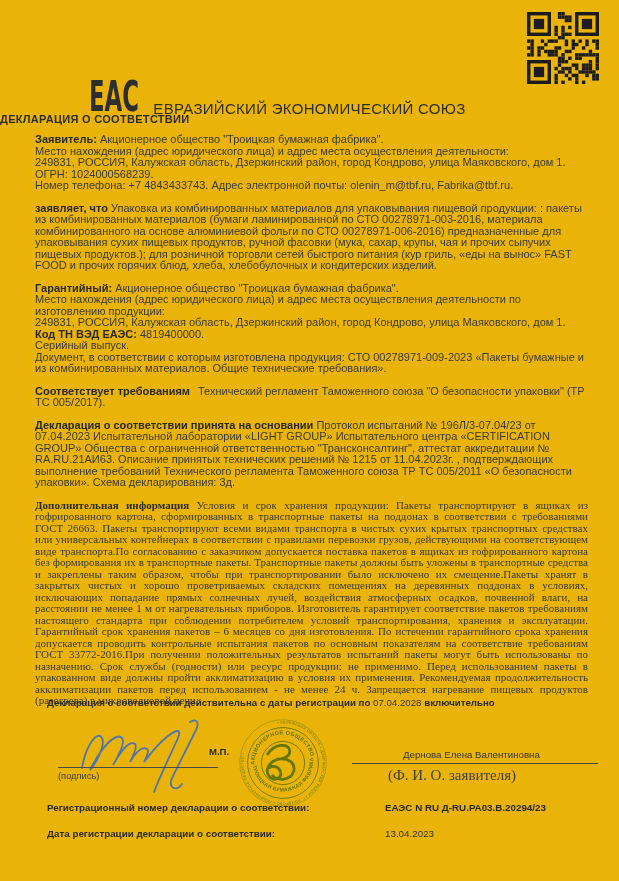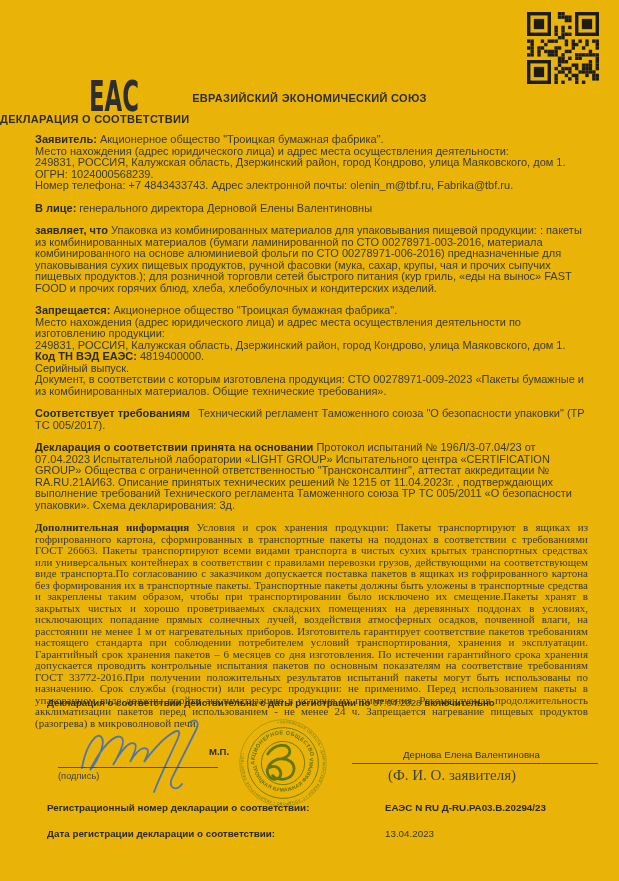--- a/index.html
+++ b/index.html
@@ -5,21 +5,21 @@
   html,body{margin:0;padding:0;background:#9a9a9a;}
   .page{
     position:relative;width:619px;height:881px;background:#eab308;
     font-family:"Liberation Sans",sans-serif;color:#3a3a3a;overflow:hidden;
     box-shadow:0 0 6px rgba(0,0,0,.4);
   }
   .page *{box-sizing:border-box;}
   b,.b{font-weight:bold;color:#292929;}
   
   .eac-logo{position:absolute;left:88px;top:76px;width:52px;height:40px;}
-  .union-title{position:absolute;left:0;right:0;top:92px;text-align:center;font-size:11px;font-weight:bold;letter-spacing:.3px;color:#2c2c2c;}
+  .union-title{position:absolute;left:0;right:0;top:100px;text-align:center;font-size:15px;font-weight:normal;letter-spacing:.3px;color:#2c2c2c;}
   .doc-title{position:absolute;left:0;right:0;top:113px;text-align:left;font-size:11px;font-weight:bold;letter-spacing:.3px;color:#2c2c2c;}
   .qr{position:absolute;left:527px;top:12px;width:72px;height:72px;}
   
   .body-col{position:absolute;left:35px;top:134px;width:553px;font-size:11px;line-height:11.5px;}
   .body-col p{margin:0 0 11px 0;}
   .gap-label{margin-right:8px;}
   .justify{text-align:justify;font-family:Liberation Serif, serif;}
   
   .validity{position:absolute;left:47px;top:697px;width:553px;font-size:9.7px;}
   .sig-svg{position:absolute;left:72px;top:716px;width:160px;height:82px;}
@@ -186,30 +186,27 @@
   <div class="body-col">
 
     <p>
       <b>Заявитель:</b><span> Акционерное общество "Троицкая бумажная фабрика".</span><br>
       <span>Место нахождения (адрес юридического лица) и адрес места осуществления деятельности:</span><br>
       <span>249831, РОССИЯ, Калужская область, Дзержинский район, город Кондрово, улица Маяковского, дом 1.</span><br>
       <span>ОГРН: 1024000568239.</span><br>
       <span>Номер телефона: +7 4843433743. Адрес электронной почты: olenin_m@tbf.ru, Fabrika@tbf.ru.</span>
     </p>
 
-    <p>
-      <b>В лице:</b><span> генерального директора Дерновой Елены Валентиновны</span>
-    </p>
 
     <p>
       <b>заявляет, что</b><span> Упаковка из комбинированных материалов для упаковывания пищевой продукции: : пакеты из комбинированных материалов (бумаги ламинированной по СТО 00278971-003-2016, материала комбинированного на основе алюминиевой фольги по СТО 00278971-006-2016) предназначенные для упаковывания сухих пищевых продуктов, ручной фасовки (мука, сахар, крупы, чая и прочих сыпучих пищевых продуктов.); для розничной торговли сетей быстрого питания (кур гриль, «еды на вынос» FAST FOOD и прочих горячих блюд,  хлеба, хлебобулочных и кондитерских изделий.</span>
     </p>
 
     <p>
-      <b>Запрещается:</b><span> Акционерное общество "Троицкая бумажная фабрика".</span><br>
+      <b>Гарантийный:</b><span> Акционерное общество "Троицкая бумажная фабрика".</span><br>
       <span>Место нахождения (адрес юридического лица) и адрес места осуществления деятельности по изготовлению продукции:</span><br>
       <span>249831, РОССИЯ, Калужская область, Дзержинский район, город Кондрово, улица Маяковского, дом 1.</span><br>
       <b>Код ТН ВЭД ЕАЭС:</b><span> 4819400000.</span><br>
       <span>Серийный выпуск.</span><br>
       <span>Документ, в соответствии с которым изготовлена продукция: СТО 00278971-009-2023 «Пакеты бумажные и из комбинированных материалов. Общие технические требования».</span>
     </p>
 
     <p>
       <b class="gap-label">Соответствует требованиям</b><span>Технический регламент Таможенного союза "О безопасности упаковки" (ТР ТС 005/2017).</span>
     </p>

